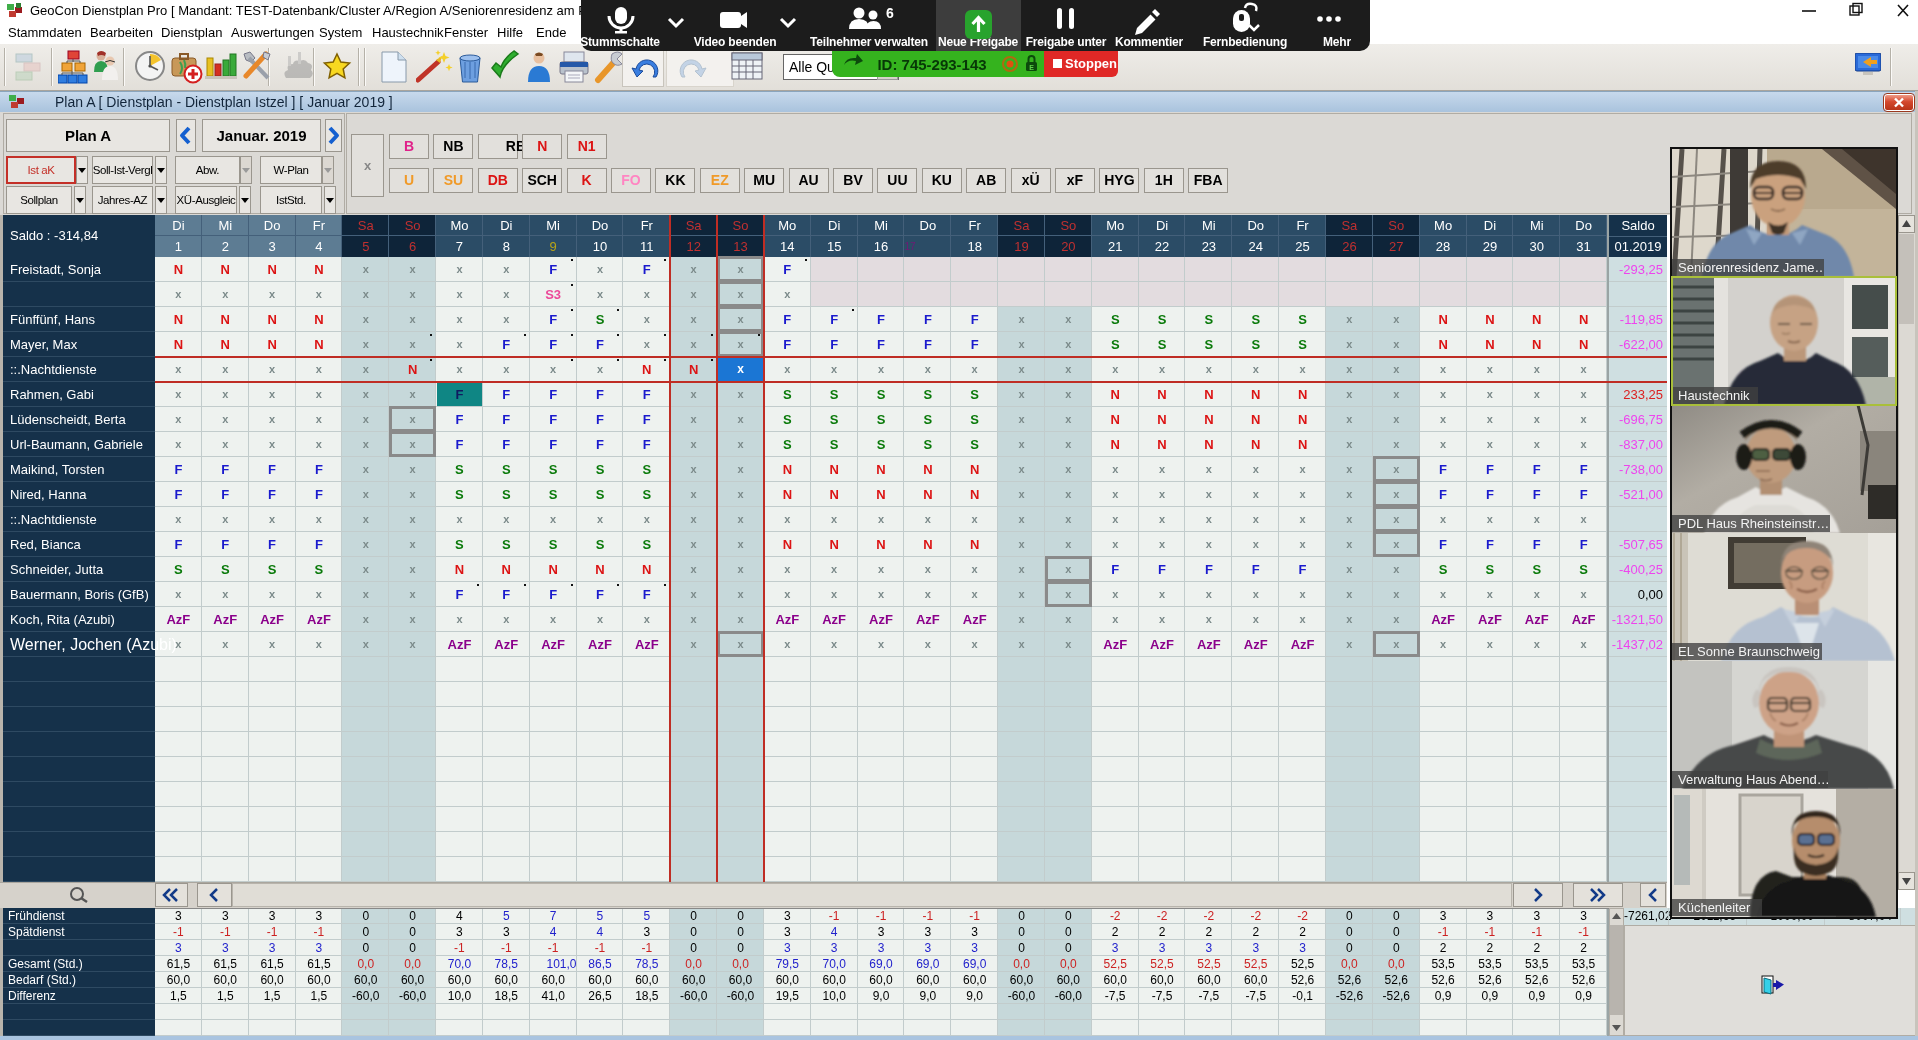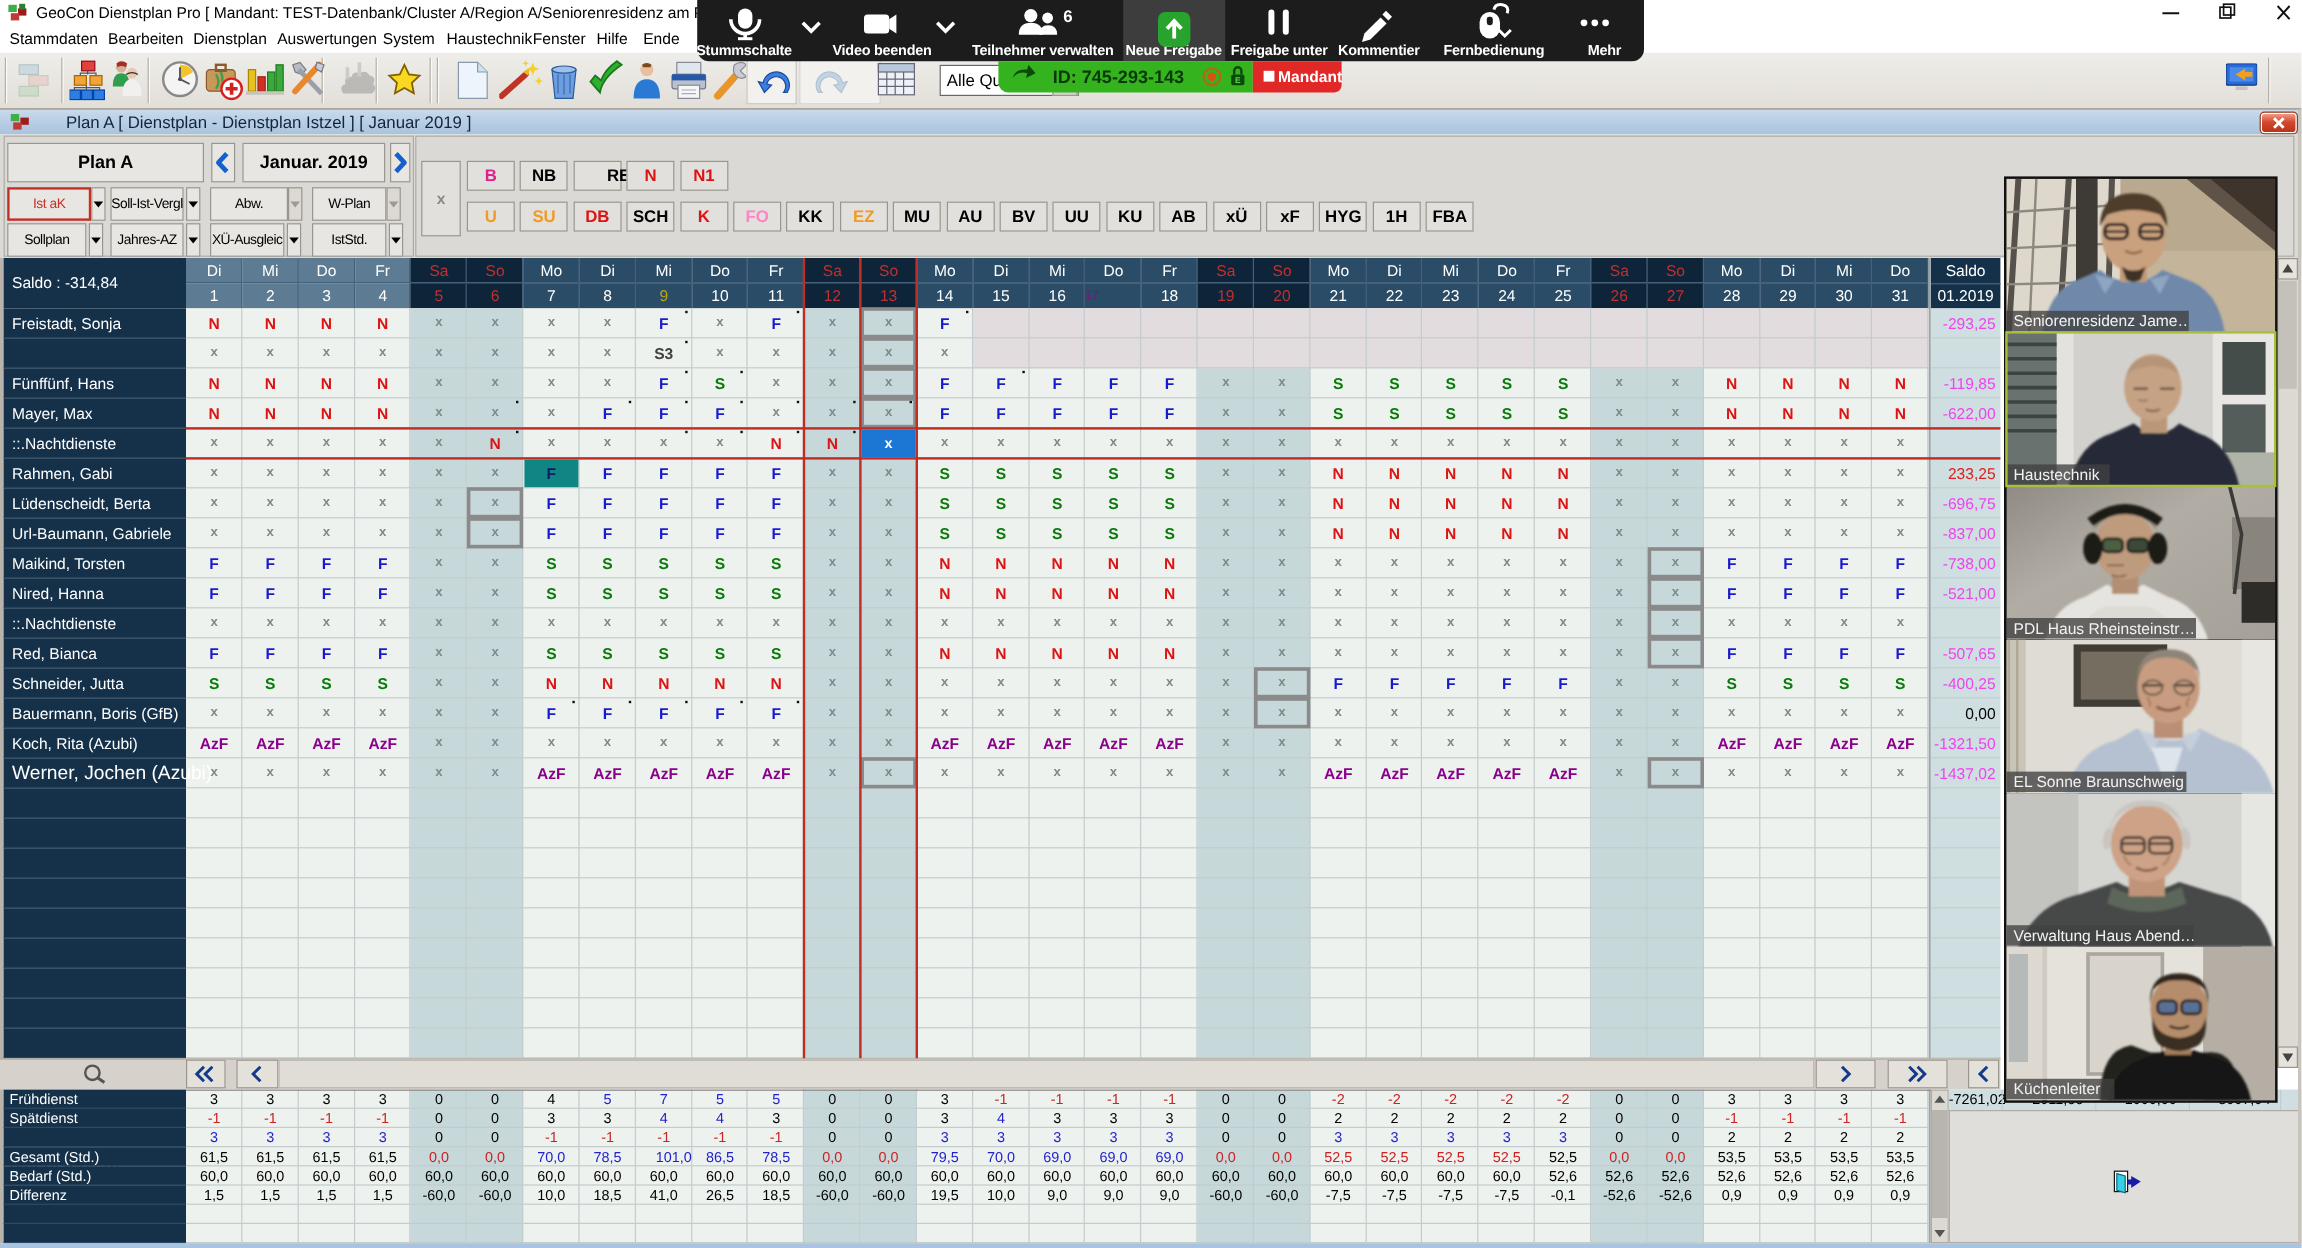--- a/index.html
+++ b/index.html
@@ -559,21 +559,21 @@
 <div style="position:absolute;left:717.08px;top:257px;width:46.84px;height:25px;line-height:25px;font-size:11px;font-weight:bold;color:#7b8a8a;text-align:center;">x</div>
 <div style="position:absolute;left:763.92px;top:257px;width:46.84px;height:25px;line-height:25px;font-size:13px;font-weight:bold;color:#1a1acd;text-align:center;">F</div>
 <div style="position:absolute;left:155px;top:282px;width:46.84px;height:25px;line-height:25px;font-size:11px;font-weight:bold;color:#7b8a8a;text-align:center;">x</div>
 <div style="position:absolute;left:201.84px;top:282px;width:46.84px;height:25px;line-height:25px;font-size:11px;font-weight:bold;color:#7b8a8a;text-align:center;">x</div>
 <div style="position:absolute;left:248.68px;top:282px;width:46.84px;height:25px;line-height:25px;font-size:11px;font-weight:bold;color:#7b8a8a;text-align:center;">x</div>
 <div style="position:absolute;left:295.52px;top:282px;width:46.84px;height:25px;line-height:25px;font-size:11px;font-weight:bold;color:#7b8a8a;text-align:center;">x</div>
 <div style="position:absolute;left:342.36px;top:282px;width:46.84px;height:25px;line-height:25px;font-size:11px;font-weight:bold;color:#7b8a8a;text-align:center;">x</div>
 <div style="position:absolute;left:389.2px;top:282px;width:46.84px;height:25px;line-height:25px;font-size:11px;font-weight:bold;color:#7b8a8a;text-align:center;">x</div>
 <div style="position:absolute;left:436.04px;top:282px;width:46.84px;height:25px;line-height:25px;font-size:11px;font-weight:bold;color:#7b8a8a;text-align:center;">x</div>
 <div style="position:absolute;left:482.88px;top:282px;width:46.84px;height:25px;line-height:25px;font-size:11px;font-weight:bold;color:#7b8a8a;text-align:center;">x</div>
-<div style="position:absolute;left:529.72px;top:282px;width:46.84px;height:25px;line-height:25px;font-size:13px;font-weight:bold;color:#404040;text-align:center;">S3</div>
+<div style="position:absolute;left:529.72px;top:282px;width:46.84px;height:25px;line-height:25px;font-size:13px;font-weight:bold;color:#ec4899;text-align:center;">S3</div>
 <div style="position:absolute;left:576.56px;top:282px;width:46.84px;height:25px;line-height:25px;font-size:11px;font-weight:bold;color:#7b8a8a;text-align:center;">x</div>
 <div style="position:absolute;left:623.4px;top:282px;width:46.84px;height:25px;line-height:25px;font-size:11px;font-weight:bold;color:#7b8a8a;text-align:center;">x</div>
 <div style="position:absolute;left:670.24px;top:282px;width:46.84px;height:25px;line-height:25px;font-size:11px;font-weight:bold;color:#7b8a8a;text-align:center;">x</div>
 <div style="position:absolute;left:717.08px;top:282px;width:46.84px;height:25px;line-height:25px;font-size:11px;font-weight:bold;color:#7b8a8a;text-align:center;">x</div>
 <div style="position:absolute;left:763.92px;top:282px;width:46.84px;height:25px;line-height:25px;font-size:11px;font-weight:bold;color:#7b8a8a;text-align:center;">x</div>
 <div style="position:absolute;left:155px;top:307px;width:46.84px;height:25px;line-height:25px;font-size:13px;font-weight:bold;color:#dc1414;text-align:center;">N</div>
 <div style="position:absolute;left:201.84px;top:307px;width:46.84px;height:25px;line-height:25px;font-size:13px;font-weight:bold;color:#dc1414;text-align:center;">N</div>
 <div style="position:absolute;left:248.68px;top:307px;width:46.84px;height:25px;line-height:25px;font-size:13px;font-weight:bold;color:#dc1414;text-align:center;">N</div>
 <div style="position:absolute;left:295.52px;top:307px;width:46.84px;height:25px;line-height:25px;font-size:13px;font-weight:bold;color:#dc1414;text-align:center;">N</div>
 <div style="position:absolute;left:342.36px;top:307px;width:46.84px;height:25px;line-height:25px;font-size:11px;font-weight:bold;color:#7b8a8a;text-align:center;">x</div>
@@ -1601,12 +1601,12 @@
 <path d="M12 14 q2 -8 12 -7 l1 -4 6 7 -8 4 1 -4 q-8 -2 -12 4 z" fill="#0c4a0c"></path>
 <text x="100" y="18.5" font-size="15px" font-weight="bold" fill="#073807" font-family="Liberation Sans,sans-serif" text-anchor="middle">ID: 745-293-143</text>
 <circle cx="178" cy="13" r="7" fill="none" stroke="#b06a10" stroke-width="2"></circle>
     <circle cx="178" cy="13" r="3.5" fill="#e05010"></circle>
 <rect x="194" y="11" width="11" height="9" rx="1.5" fill="#0c4a0c"></rect>
 <path d="M196.5 11 v-3 a3 3 0 0 1 6 0 v3" fill="none" stroke="#0c4a0c" stroke-width="2"></path>
 <text x="199.5" y="18.5" font-size="7px" font-weight="bold" fill="#5fd44a" font-family="Liberation Sans,sans-serif" text-anchor="middle">E</text>
 </svg>
 <div style="position:absolute;left:1044px;top:51px;width:74px;height:26px;background:#e02826;border-radius:0 0 6px 0;"></div>
 <div style="position:absolute;left:1053px;top:59px;width:9px;height:9px;background:#fff;"></div>
-<div style="position:absolute;left:1065px;top:51px;width:52px;height:26px;line-height:26px;font-size:13px;font-weight:bold;color:#fff;">Mandant</div>
+<div style="position:absolute;left:1065px;top:51px;width:52px;height:26px;line-height:26px;font-size:13px;font-weight:bold;color:#fff;">Stoppen</div>
 </body></html>

